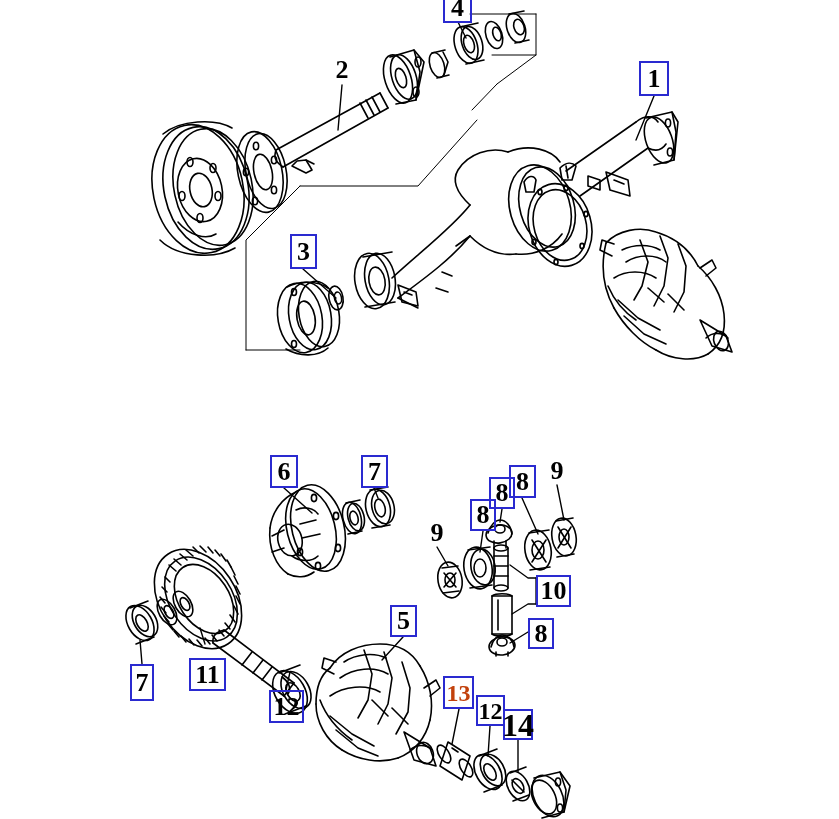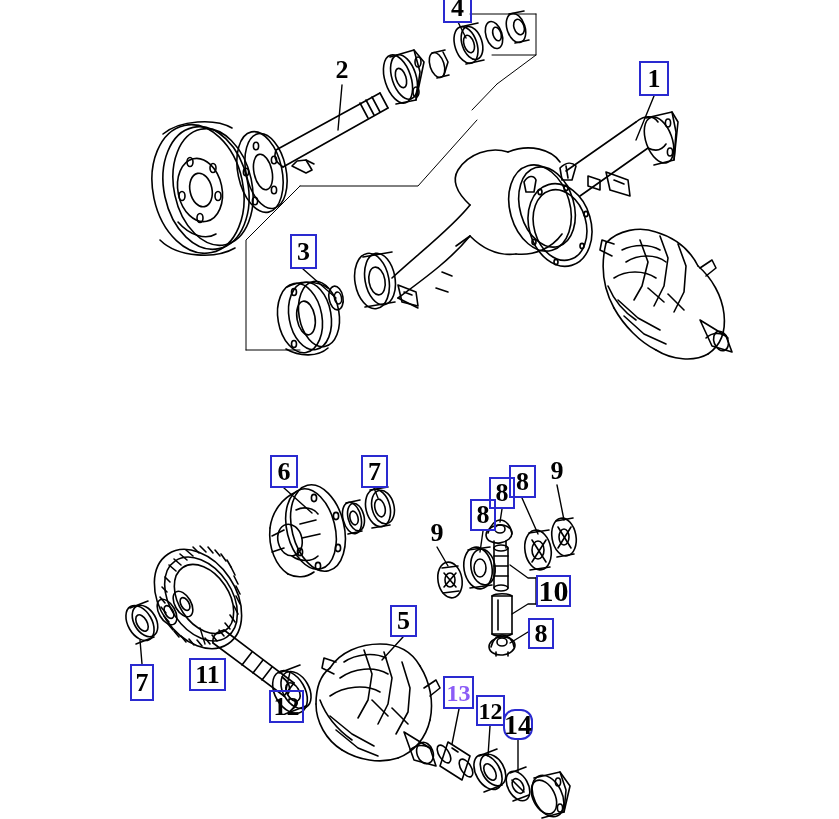--- a/index.html
+++ b/index.html
@@ -498,21 +498,21 @@
       <div class="callout boxed" style="left: 390px; top: 605px; width: 27px; height: 32px; font-size: 26px; color: rgb(0, 0, 0); border-color: rgb(42, 42, 208);">5</div>
       <div class="callout boxed" style="left: 270px; top: 455px; width: 28px; height: 33px; font-size: 26px; color: rgb(0, 0, 0); border-color: rgb(42, 42, 208);">6</div>
       <div class="callout boxed" style="left: 361px; top: 455px; width: 27px; height: 33px; font-size: 26px; color: rgb(0, 0, 0); border-color: rgb(42, 42, 208);">7</div>
       <div class="callout boxed" style="left: 130px; top: 664px; width: 24px; height: 37px; font-size: 26px; color: rgb(0, 0, 0); border-color: rgb(42, 42, 208);">7</div>
       <div class="callout boxed" style="left: 470px; top: 499px; width: 26px; height: 32px; font-size: 26px; color: rgb(0, 0, 0); border-color: rgb(42, 42, 208);">8</div>
       <div class="callout boxed" style="left: 489px; top: 477px; width: 26px; height: 32px; font-size: 26px; color: rgb(0, 0, 0); border-color: rgb(42, 42, 208);">8</div>
       <div class="callout boxed" style="left: 509px; top: 465px; width: 27px; height: 33px; font-size: 26px; color: rgb(0, 0, 0); border-color: rgb(42, 42, 208);">8</div>
       <div class="callout boxed" style="left: 528px; top: 618px; width: 26px; height: 31px; font-size: 26px; color: rgb(0, 0, 0); border-color: rgb(42, 42, 208);">8</div>
       <div class="callout plain" style="left: 427px; top: 519px; width: 20px; height: 28px; font-size: 26px; color: rgb(0, 0, 0);">9</div>
       <div class="callout plain" style="left: 547px; top: 457px; width: 20px; height: 28px; font-size: 26px; color: rgb(0, 0, 0);">9</div>
-      <div class="callout boxed" style="left: 536px; top: 575px; width: 35px; height: 32px; font-size: 30px; color: rgb(0, 0, 0); border-color: rgb(42, 42, 208);">10</div>
+      <div class="callout boxed" style="left: 536px; top: 575px; width: 35px; height: 32px; font-size: 26px; color: rgb(0, 0, 0); border-color: rgb(42, 42, 208);">10</div>
       <div class="callout boxed" style="left: 189px; top: 644px; width: 37px; height: 33px; font-size: 26px; color: rgb(0, 0, 0); border-color: rgb(42, 42, 208); margin-top: 14px;">11</div>
       <div class="callout boxed" style="left: 269px; top: 690px; width: 35px; height: 33px; font-size: 26px; color: rgb(0, 0, 0); border-color: rgb(42, 42, 208);">12</div>
       <div class="callout boxed" style="left: 476px; top: 695px; width: 29px; height: 31px; font-size: 24px; color: rgb(0, 0, 0); border-color: rgb(42, 42, 208);">12</div>
-      <div class="callout boxed" style="left: 443px; top: 676px; width: 31px; height: 33px; font-size: 24px; color: #8b5cf6; border-color: rgb(42, 42, 208);">13</div>
-      <div class="callout boxed" style="left: 503px; top: 709px; width: 30px; height: 31px; font-size: 28px; color: rgb(0, 0, 0); border-color: rgb(42, 42, 208); border-radius: 12px;">14</div>
+      <div class="callout boxed" style="left: 443px; top: 676px; width: 31px; height: 33px; font-size: 24px; color: #c2410c; border-color: rgb(42, 42, 208);">13</div>
+      <div class="callout boxed" style="left: 503px; top: 709px; width: 30px; height: 31px; font-size: 32px; color: rgb(0, 0, 0); border-color: rgb(42, 42, 208);">14</div>
     </div>
 
 </div>
 
 </body></html>

